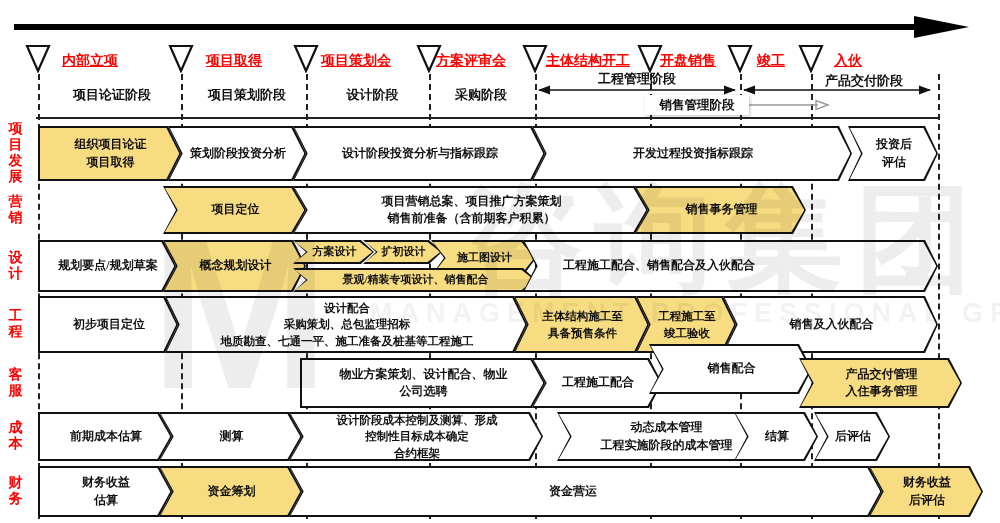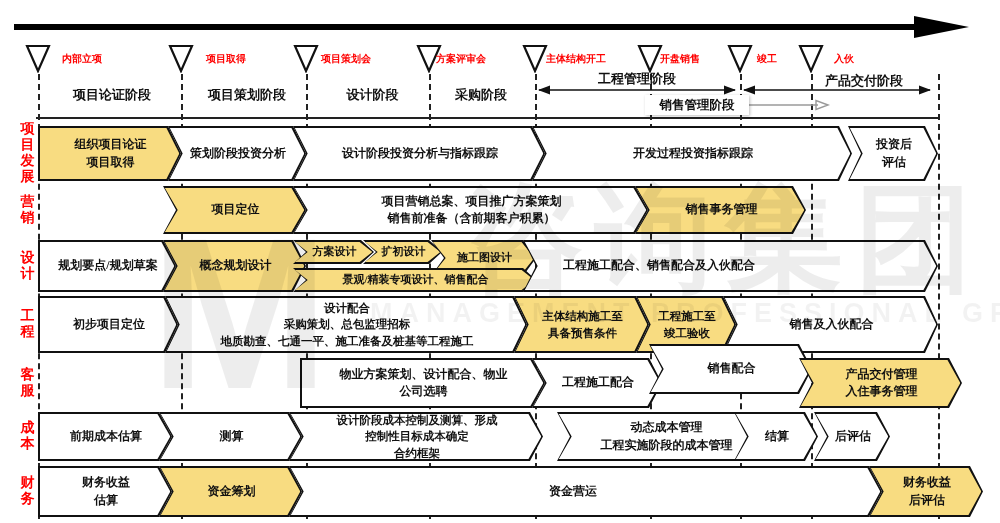--- a/index.html
+++ b/index.html
@@ -7,41 +7,41 @@
   .canvas{position:relative;width:1000px;height:523px;background:#fff;overflow:hidden;
           font-family:"Liberation Serif","DejaVu Serif",serif;color:#111;}
 
   
   .tl-line{position:absolute;left:14px;top:24px;width:903px;height:6px;background:#000;}
   .tl-head{position:absolute;left:914px;top:16px;width:0;height:0;
            border-left:55px solid #000;border-top:11px solid transparent;border-bottom:11px solid transparent;}
 
   
   .tri{position:absolute;top:45px;}
-  .mlabel{position:absolute;top:52px;font-size:10px;font-weight:bold;color:var(--red);white-space:nowrap;}
+  .mlabel{position:absolute;top:52px;font-size:14px;font-weight:bold;color:var(--red);white-space:nowrap;text-decoration:underline;}
   .vline{position:absolute;top:74px;bottom:4px;border-left:2px dashed #222;width:0;}
 
   
   .plabel{position:absolute;font-size:13px;font-weight:bold;color:#111;text-align:center;white-space:nowrap;}
   .parrow{position:absolute;}
   .p6box{position:absolute;left:645px;top:95px;width:104px;height:20px;background:#fff;
          box-shadow:1px 1px 3px rgba(0,0,0,.25);display:flex;align-items:center;justify-content:center;
          font-size:12.5px;font-weight:bold;z-index:6;}
   .hrule{position:absolute;left:36px;top:117px;width:902px;border-top:2px solid #222;}
 
   
   .wm{position:absolute;z-index:60;pointer-events:none;font-weight:bold;color:rgba(0,0,0,0.07);white-space:nowrap;}
   .wm-logo{left:150px;top:190px;font-size:215px;font-family:"Liberation Sans",sans-serif;}
   .wm-cn{left:465px;top:160px;font-size:118px;letter-spacing:12px;}
   .wm-en{left:370px;top:298px;font-size:27px;letter-spacing:7px;color:rgba(0,0,0,0.05);
          font-family:"Liberation Sans",sans-serif;}
 
   
   .rowlabel{position:absolute;left:7px;width:17px;font-size:14px;line-height:16px;font-weight:bold;
-            color:var(--red);text-align:center;word-break:break-all;z-index:20;margin-left:12px;}
+            color:var(--red);text-align:center;word-break:break-all;z-index:20;}
 
   
   .seg{position:absolute;z-index:10;}
   .sh-o,.sh-i{position:absolute;}
   .sh-o{inset:0;background:#111;}
   .sh-i{inset:1.7px;background:#fff;}
   .yellow .sh-i{background:var(--yellow);}
   .flat  .sh-o,.flat  .sh-i{clip-path:polygon(0 0,calc(100% - 13px) 0,100% 50%,calc(100% - 13px) 100%,0 100%);}
   .notch .sh-o,.notch .sh-i{clip-path:polygon(0 0,calc(100% - 13px) 0,100% 50%,calc(100% - 13px) 100%,0 100%,13px 50%);}
   .txt{position:absolute;inset:0;display:flex;align-items:center;justify-content:center;text-align:center;

